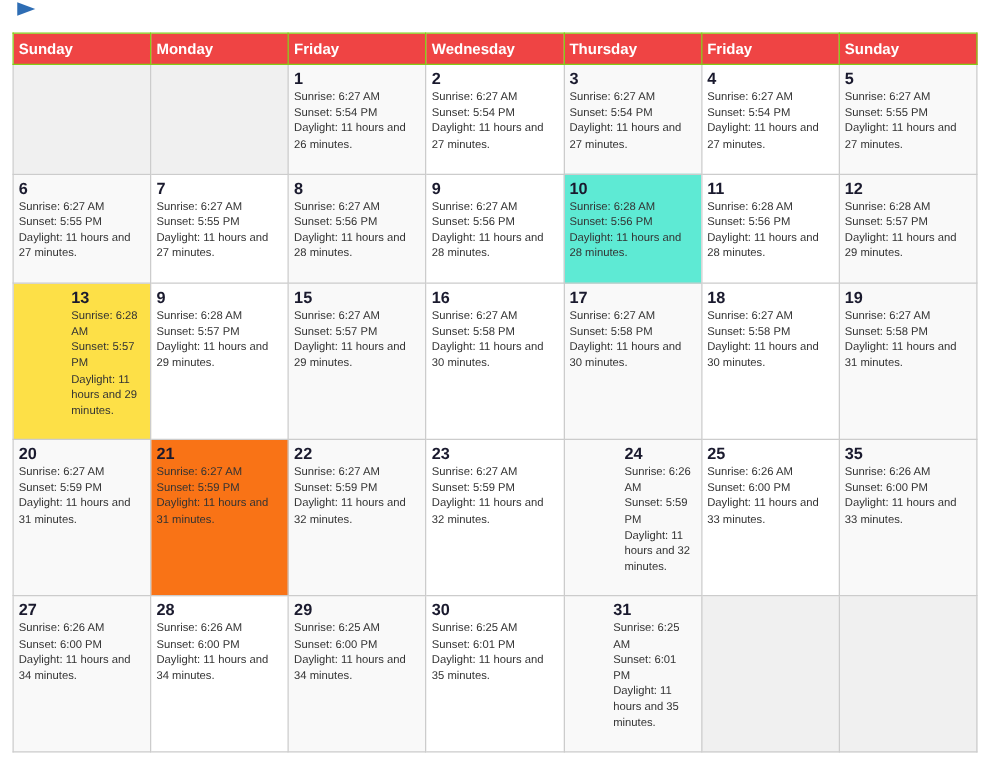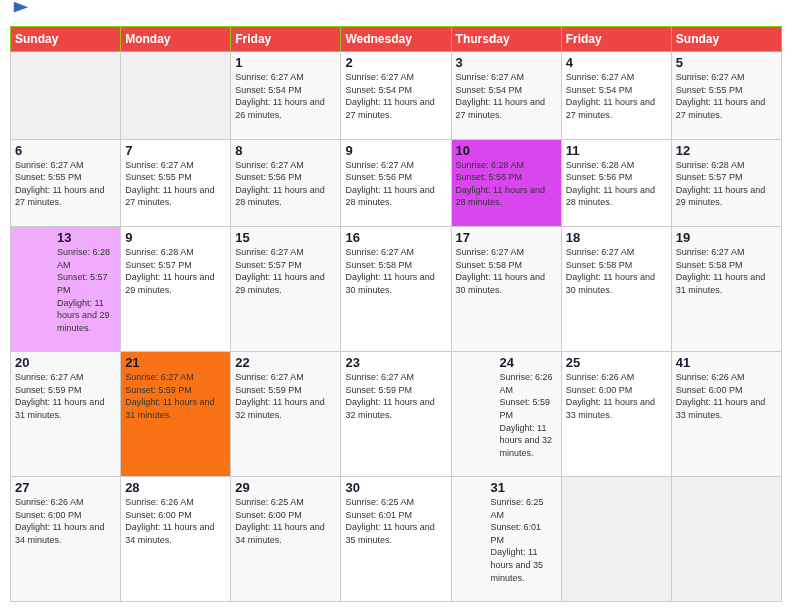--- a/index.html
+++ b/index.html
@@ -192,41 +192,41 @@
             <div class="day-info" style="white-space: pre-line;">Sunrise: 6:27 AM
 Sunset: 5:56 PM
 Daylight: 11 hours and 28 minutes.</div>
           </td>
           <td style="background: rgb(255, 255, 255);">
             <span class="day-number">9</span>
             <div class="day-info" style="white-space: pre-line;">Sunrise: 6:27 AM
 Sunset: 5:56 PM
 Daylight: 11 hours and 28 minutes.</div>
           </td>
-          <td style="background: #d946ef;">
+          <td style="background: #5eead4;">
             <span class="day-number">10</span>
             <div class="day-info" style="white-space: pre-line;">Sunrise: 6:28 AM
 Sunset: 5:56 PM
 Daylight: 11 hours and 28 minutes.</div>
           </td>
           <td style="background: rgb(255, 255, 255);">
             <span class="day-number">11</span>
             <div class="day-info" style="white-space: pre-line;">Sunrise: 6:28 AM
 Sunset: 5:56 PM
 Daylight: 11 hours and 28 minutes.</div>
           </td>
           <td style="background: rgb(249, 249, 249);">
             <span class="day-number">12</span>
             <div class="day-info" style="white-space: pre-line;">Sunrise: 6:28 AM
 Sunset: 5:57 PM
 Daylight: 11 hours and 29 minutes.</div>
           </td>
         </tr>
         <tr>
-          <td style="background: #f0abfc; padding-left: 46px;">
+          <td style="background: #fde047; padding-left: 46px;">
             <span class="day-number">13</span>
             <div class="day-info" style="white-space: pre-line;">Sunrise: 6:28 AM
 Sunset: 5:57 PM
 Daylight: 11 hours and 29 minutes.</div>
           </td>
           <td style="background: rgb(255, 255, 255);">
             <span class="day-number">9</span>
             <div class="day-info" style="white-space: pre-line;">Sunrise: 6:28 AM
 Sunset: 5:57 PM
 Daylight: 11 hours and 29 minutes.</div>
@@ -293,21 +293,21 @@
 Sunset: 5:59 PM
 Daylight: 11 hours and 32 minutes.</div>
           </td>
           <td style="background: rgb(255, 255, 255);">
             <span class="day-number">25</span>
             <div class="day-info" style="white-space: pre-line;">Sunrise: 6:26 AM
 Sunset: 6:00 PM
 Daylight: 11 hours and 33 minutes.</div>
           </td>
           <td style="background: rgb(249, 249, 249);">
-            <span class="day-number">41</span>
+            <span class="day-number">35</span>
             <div class="day-info" style="white-space: pre-line;">Sunrise: 6:26 AM
 Sunset: 6:00 PM
 Daylight: 11 hours and 33 minutes.</div>
           </td>
         </tr>
         <tr>
           <td style="background: rgb(249, 249, 249); margin-top: 32px;">
             <span class="day-number">27</span>
             <div class="day-info" style="white-space: pre-line;">Sunrise: 6:26 AM
 Sunset: 6:00 PM

